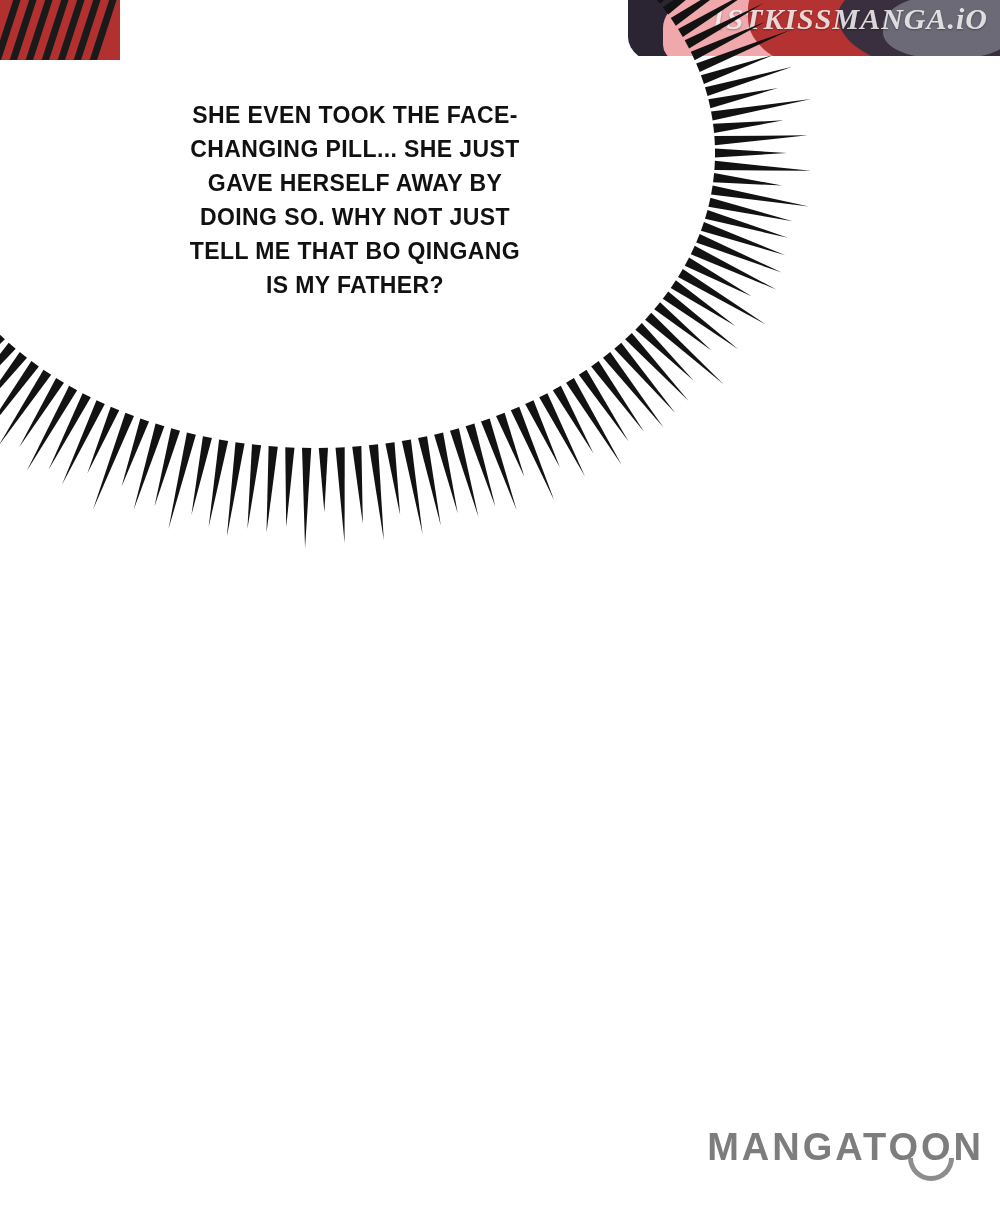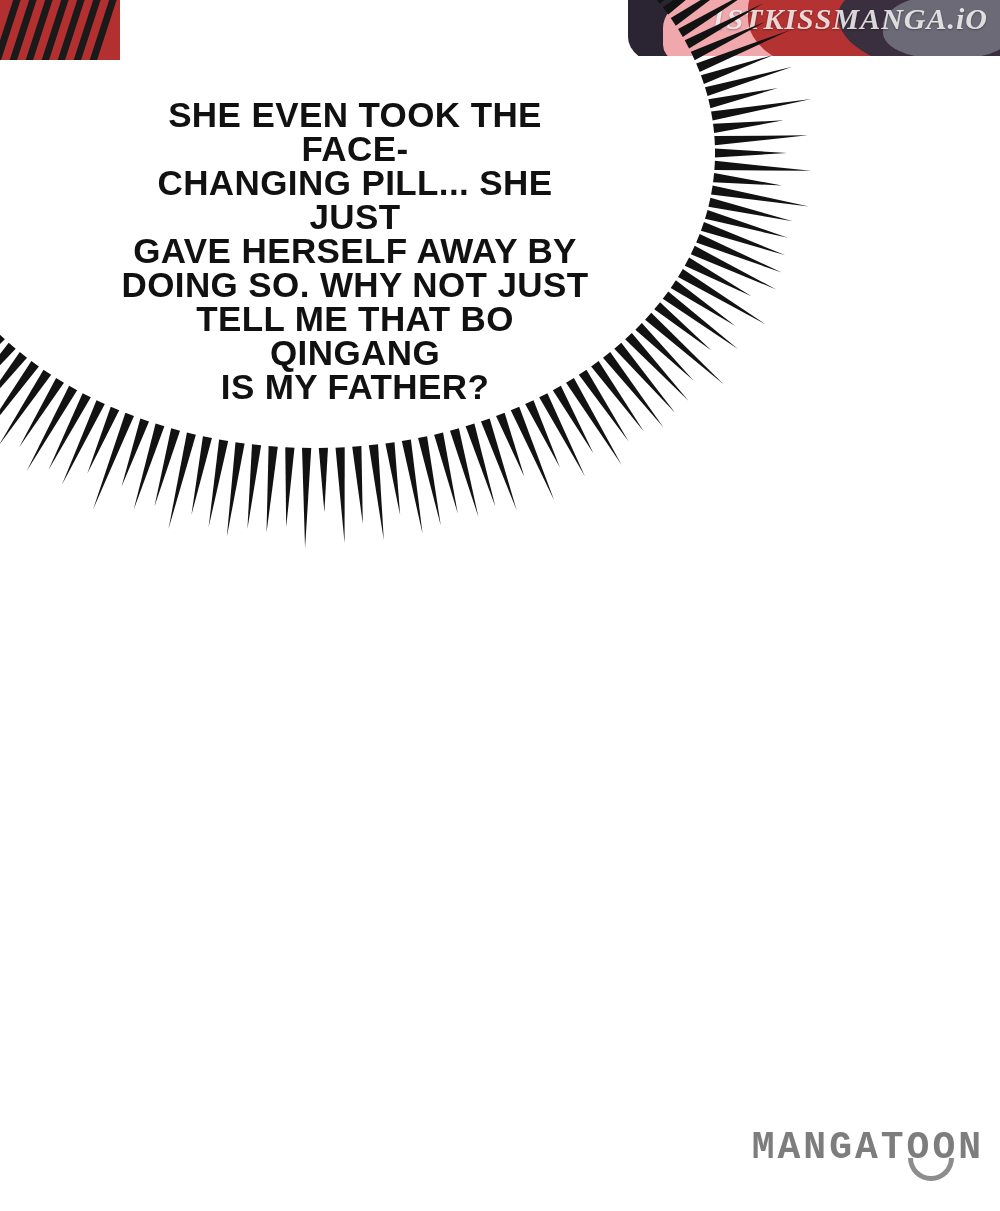--- a/index.html
+++ b/index.html
@@ -119,41 +119,41 @@
   .burst svg { display: block; }
 
   
   .dialogue {
     position: absolute;
     left: 120px;
     top: 98px;
     width: 470px;
     text-align: center;
     color: #111111;
-    font-size: 35px;
+    font-size: 23px;
     line-height: 34px;
     font-weight: 700;
     letter-spacing: 0.4px;
     white-space: pre-line;
   }
 
   
   .logo {
     position: absolute;
     right: 16px;
     bottom: 42px;
     display: flex;
     align-items: center;
     color: #7d7d7d;
   }
   .logo-text {
     font-size: 38px;
     font-weight: 700;
     letter-spacing: 3px;
-    font-family: Liberation Mono, monospace;
+    font-family: Liberation Sans, sans-serif;
   }
   .logo-smile {
     position: absolute;
     right: 30px;
     bottom: -12px;
     width: 36px;
     height: 18px;
     border: 5px solid #8d8d8d;
     border-top: none;
     border-radius: 0 0 36px 36px;

